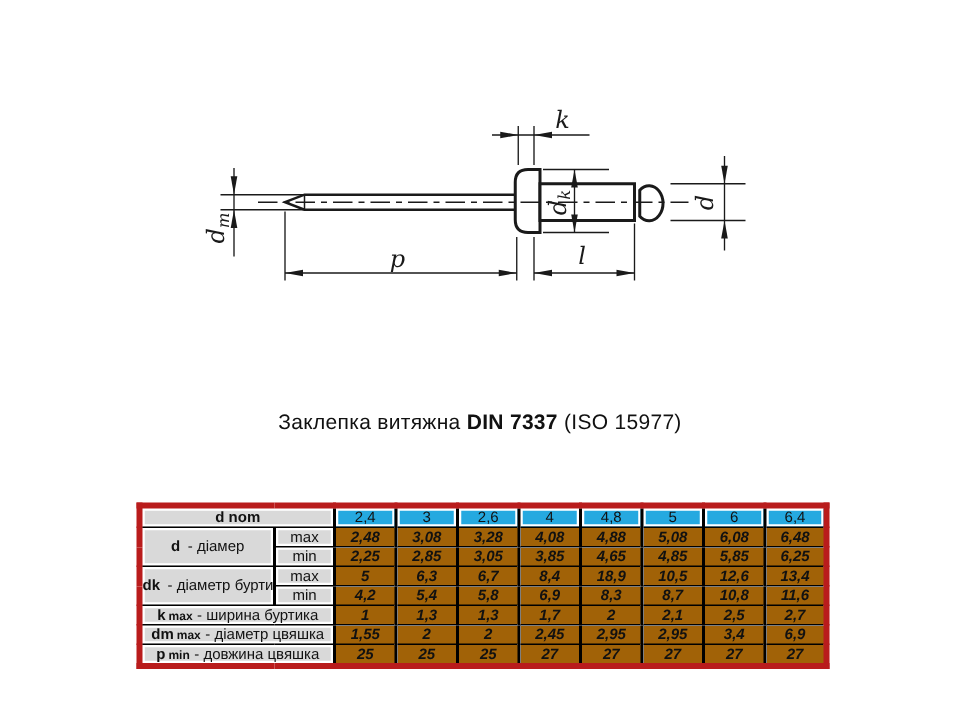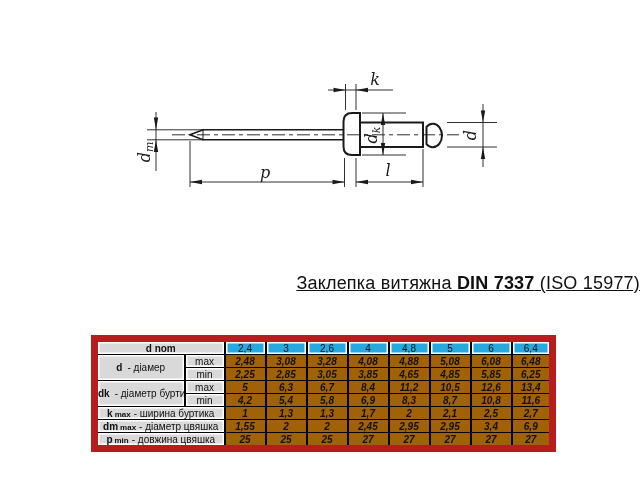--- a/index.html
+++ b/index.html
@@ -8,27 +8,27 @@
   
   #drawing{position:absolute;left:0;top:0;}
   .outline{fill:#fff;stroke:#1a1a1a;stroke-width:2;}
   .thin{stroke:#1a1a1a;stroke-width:1;fill:none;}
   .dim{stroke:#1a1a1a;stroke-width:0.9;fill:none;}
   .arr{fill:#1a1a1a;stroke:none;}
   .dimtxt{font-family:"DejaVu Serif","Liberation Serif",serif;font-style:italic;
           font-size:16px;fill:#1a1a1a;}
   .dimtxt .sub{font-size:11px;}
   
-  #title{position:absolute;top:273px;left:0;width:100%;text-align:right;
-         font-size:18px;color:#111;letter-spacing:0.2px;text-decoration:underline;}
+  #title{position:absolute;top:273px;left:0;width:100%;text-align:center;
+         font-size:14px;color:#111;letter-spacing:0.2px;}
   #title b{font-weight:bold;}
   
   #table-wrap{position:absolute;left:91px;top:335px;}
   table.spec{border-collapse:collapse;table-layout:fixed;width:460px;
-             border:7px solid #b91c1c;}
+             border:4px solid #b91c1c;}
   table.spec td{border:1px solid #000;border-left-width:2px;border-right-width:2px;
                 padding:0;height:12px;text-align:center;vertical-align:middle;
                 font-size:10px;color:#111;white-space:nowrap;overflow:hidden;}
   td.gray{background:var(--label-gray,#d9d9d9);box-shadow:inset 0 0 0 1.5px #fff;}
   td.blue{background:var(--header-blue,#25a9e0);box-shadow:inset 0 0 0 1.5px #fff;
           color:#fff;font-weight:normal;font-size:10.5px;}
   td.val{background:#a16207;font-weight:bold;font-style:italic;}
   td.hb,td.gb{border-bottom-width:2px;}
   td.hdr{font-weight:bold;}
   .lbl-bold{font-weight:bold;}
@@ -170,21 +170,21 @@
             <td class="val gb">5,85</td>
             <td class="val gb">6,25</td>
           </tr>
           <tr>
             <td class="gray gb" rowspan="2"><span class="lbl-bold">dk</span><span class="lbl-small"></span><span class="lbl-rest">- діаметр буртика</span></td>
             <td class="gray subcell">max</td>
             <td class="val">5</td>
             <td class="val">6,3</td>
             <td class="val">6,7</td>
             <td class="val">8,4</td>
-            <td class="val">11,2</td>
+            <td class="val">18,9</td>
             <td class="val">10,5</td>
             <td class="val">12,6</td>
             <td class="val">13,4</td>
           </tr>
           <tr>
             <td class="gray subcell gb">min</td>
             <td class="val gb">4,2</td>
             <td class="val gb">5,4</td>
             <td class="val gb">5,8</td>
             <td class="val gb">6,9</td>

